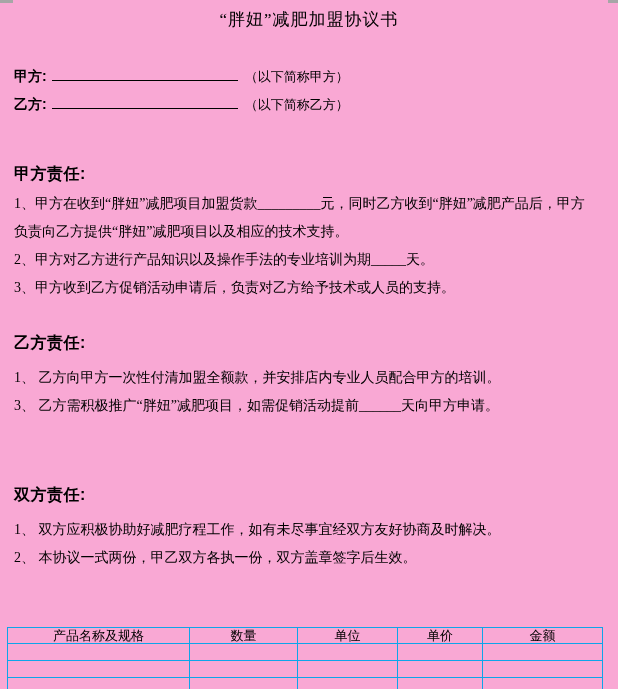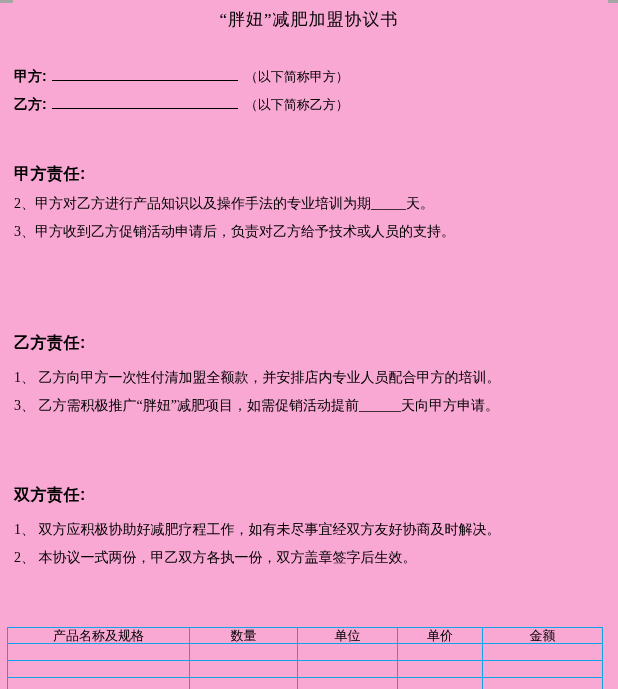--- a/index.html
+++ b/index.html
@@ -117,20 +117,21 @@
   <div class="party-row first">
     <span class="party-label">甲方:</span><span class="party-blank"></span><span class="party-note">（以下简称甲方）</span>
   </div>
 
   <div class="party-row second">
     <span class="party-label">乙方:</span><span class="party-blank"></span><span class="party-note">（以下简称乙方）</span>
   </div>
 
   <div id="sec1-heading" class="sec-heading">甲方责任:</div>
   <div id="sec1-body" class="sec-body">
+    <div class="clause">1、甲方在收到“胖妞”减肥项目加盟货款_________元，同时乙方收到“胖妞”减肥产品后，甲方负责向乙方提供“胖妞”减肥项目以及相应的技术支持。</div>
     <div class="clause">2、甲方对乙方进行产品知识以及操作手法的专业培训为期_____天。</div>
     <div class="clause">3、甲方收到乙方促销活动申请后，负责对乙方给予技术或人员的支持。</div>
   </div>
 
   <div id="sec2-heading" class="sec-heading">乙方责任:</div>
   <div id="sec2-body" class="sec-body">
     <div class="clause">1、 乙方向甲方一次性付清加盟全额款，并安排店内专业人员配合甲方的培训。</div>
     <div class="clause">3、 乙方需积极推广“胖妞”减肥项目，如需促销活动提前______天向甲方申请。</div>
   </div>
 

